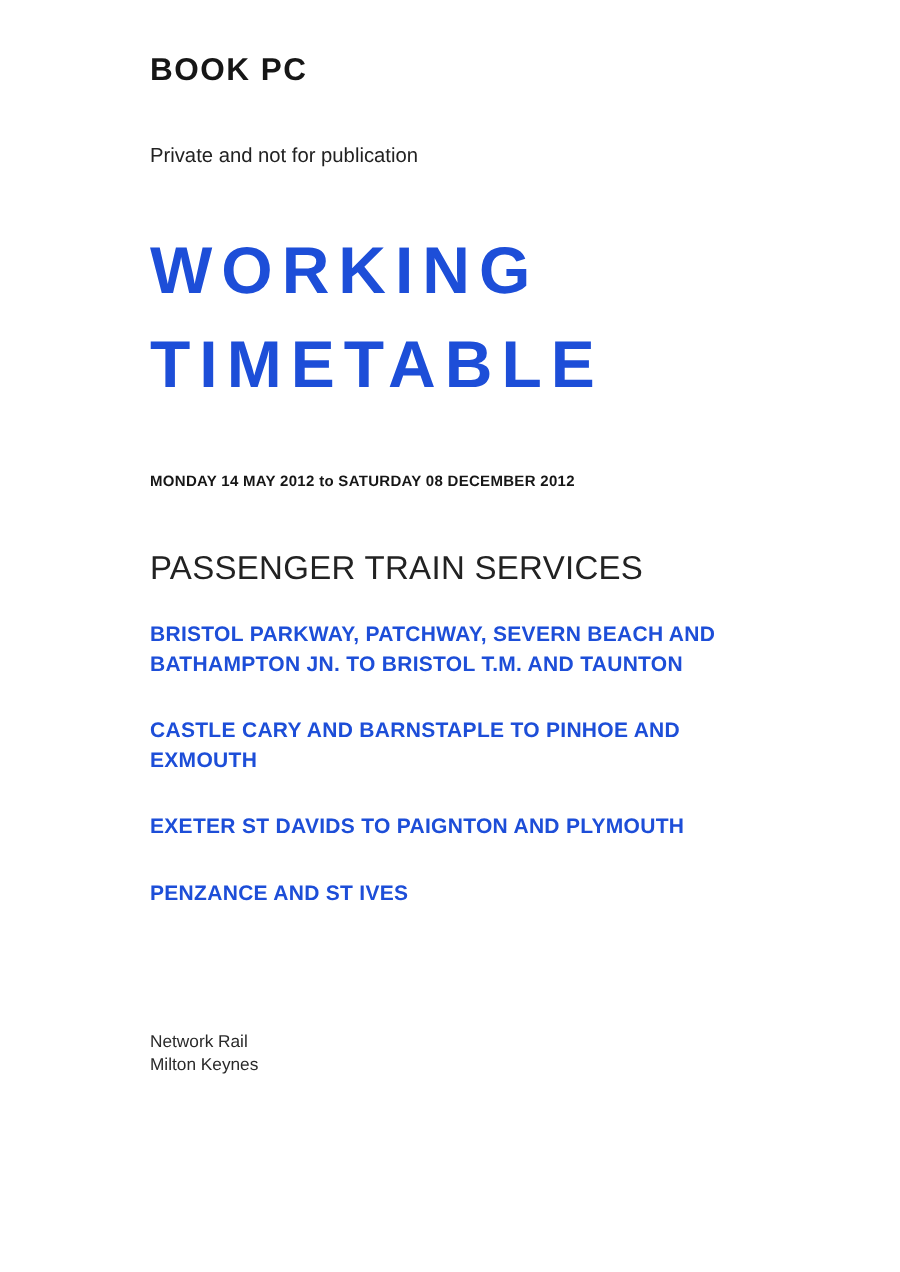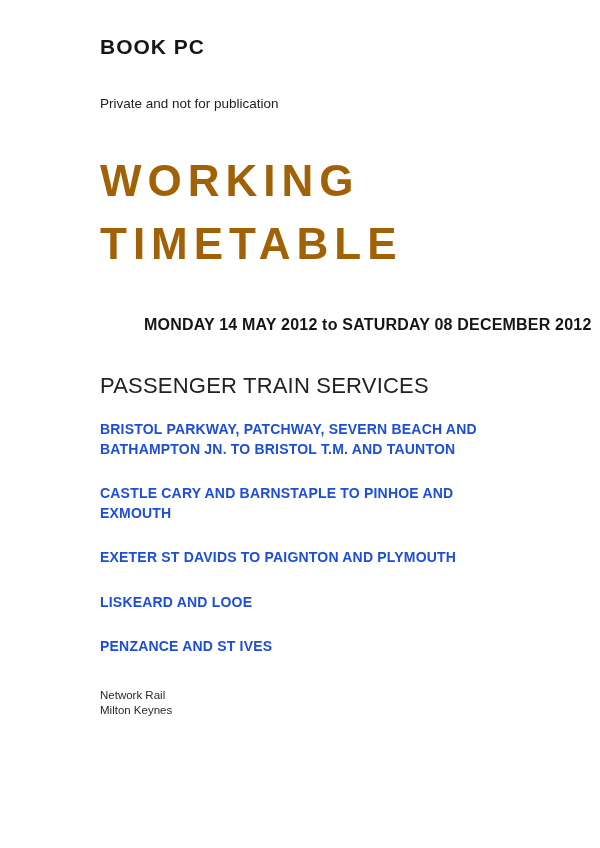--- a/index.html
+++ b/index.html
@@ -34,31 +34,30 @@
     font-weight: normal;
     color: #222222;
   }
 
   .main-title {
     margin-top: 38px;
     font-size: 44px;
     font-weight: bold;
     letter-spacing: 6px;
     line-height: 63px;
-    color: #a16207;
+    color: #1d4ed8;
   }
 
   .date-range {
     margin-top: 41px;
-    font-size: 16px;
+    font-size: 10px;
     font-weight: bold;
     white-space: nowrap;
     letter-spacing: 0.2px;
     color: #161616;
-    margin-left: 44px;
   }
 
   .section-heading {
     margin-top: 39px;
     font-size: 22px;
     font-weight: normal;
     letter-spacing: 0.2px;
     color: #222222;
   }
 
@@ -103,21 +102,20 @@
   <div class="date-range">MONDAY 14 MAY 2012 to SATURDAY 08 DECEMBER 2012</div>
 
   <div class="section-heading">PASSENGER TRAIN SERVICES</div>
 
   <div class="route-list">
       <div class="route-item">BRISTOL PARKWAY, PATCHWAY, SEVERN BEACH AND
 BATHAMPTON JN. TO BRISTOL T.M. AND TAUNTON</div>
       <div class="route-item">CASTLE CARY AND BARNSTAPLE TO PINHOE AND
 EXMOUTH</div>
       <div class="route-item">EXETER ST DAVIDS TO PAIGNTON AND PLYMOUTH</div>
-      <div class="route-item">LISKEARD AND LOOE</div>
       <div class="route-item">PENZANCE AND ST IVES</div>
     </div>
 
   <div class="publisher">
     <div>Network Rail</div>
     <div>Milton Keynes</div>
   </div>
 
 </div>
 

